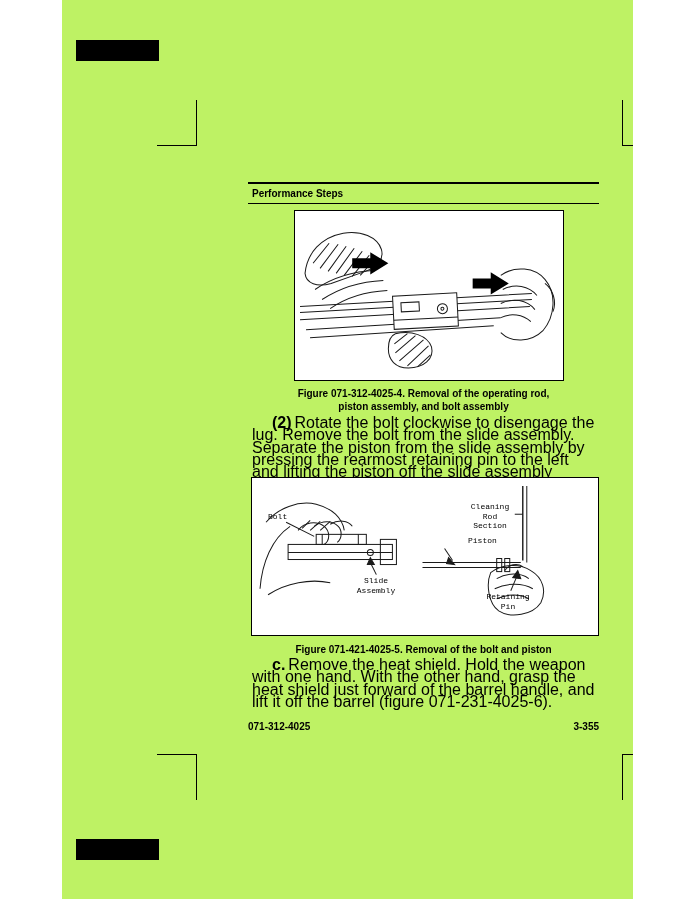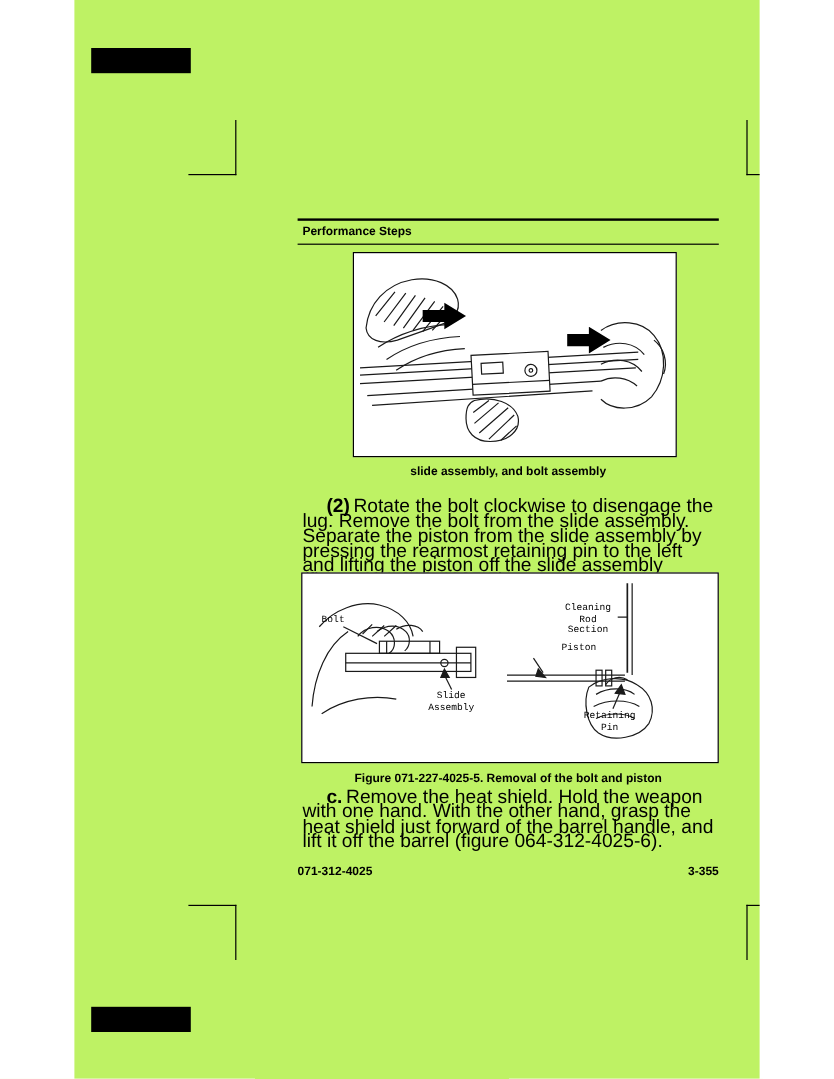--- a/index.html
+++ b/index.html
@@ -99,21 +99,22 @@
         <path d="M205,64 C219,54 239,56 249,68 C261,82 259,105 247,119 C235,131 215,131 205,121"></path>
         <path d="M207,78 C219,72 233,74 241,84 M205,92 C217,86 231,88 239,98 M205,106 C215,101 227,103 235,110"></path>
         <path d="M249,72 C257,78 261,90 257,100"></path>
       </g>
       <polygon fill="#000" points="57,47 75,47 75,41 93,52 75,63 75,57 57,57"></polygon>
       <polygon fill="#000" points="177,67 195,67 195,61 213,72 195,83 195,77 177,77"></polygon>
     </svg>
   </div>
 
   <div class="caption c1">
-    <div>slide assembly, and bolt assembly</div>
+    <div>Figure 071-312-4025-4. Removal of the operating rod,</div>
+    <div>piston assembly, and bolt assembly</div>
   </div>
 
   <p class="para p2"><span class="b">(2)</span><span>Rotate the bolt clockwise to disengage the lug. Remove the bolt from the slide assembly. Separate the piston from the slide assembly by pressing the rearmost retaining pin to the left and lifting the piston off the slide assembly (figure 071-312-4025-5).</span></p>
 
   <div class="figbox f2">
     <svg viewBox="0 0 345 156" preserveAspectRatio="none">
       <g fill="none" stroke="#1a1a1a" stroke-width="1">
 
         <path d="M14,44 C26,30 46,22 64,26 C80,30 90,40 92,52"></path>
         <path d="M8,110 C10,84 20,60 38,48"></path>
@@ -169,20 +170,20 @@
     <div class="fig-label" style="left:16px; top:34px;">Bolt</div>
     <div class="fig-label center" style="left:98px; top:98px; width:52px;">Slide
 Assembly</div>
     <div class="fig-label" style="left:172px; top:58px;padding-left:44px;">Piston</div>
     <div class="fig-label center" style="left:214px; top:24px; width:48px;">Cleaning
 Rod Section</div>
     <div class="fig-label center" style="left:234px; top:114px; width:44px;">Retaining
 Pin</div>
   </div>
 
-  <div class="caption c2">Figure 071-227-4025-5. Removal of the bolt and piston</div>
+  <div class="caption c2">Figure 071-421-4025-5. Removal of the bolt and piston</div>
 
-  <p class="para pc"><span class="b">c.</span><span>Remove the heat shield. Hold the weapon with one hand. With the other hand, grasp the heat shield just forward of the barrel handle, and lift it off the barrel (figure 064-312-4025-6).</span></p>
+  <p class="para pc"><span class="b">c.</span><span>Remove the heat shield. Hold the weapon with one hand. With the other hand, grasp the heat shield just forward of the barrel handle, and lift it off the barrel (figure 071-231-4025-6).</span></p>
 
   <div class="footer-doc">071-312-4025</div>
   <div class="footer-page">3-355</div>
 
 </div>
 
 </body></html>

